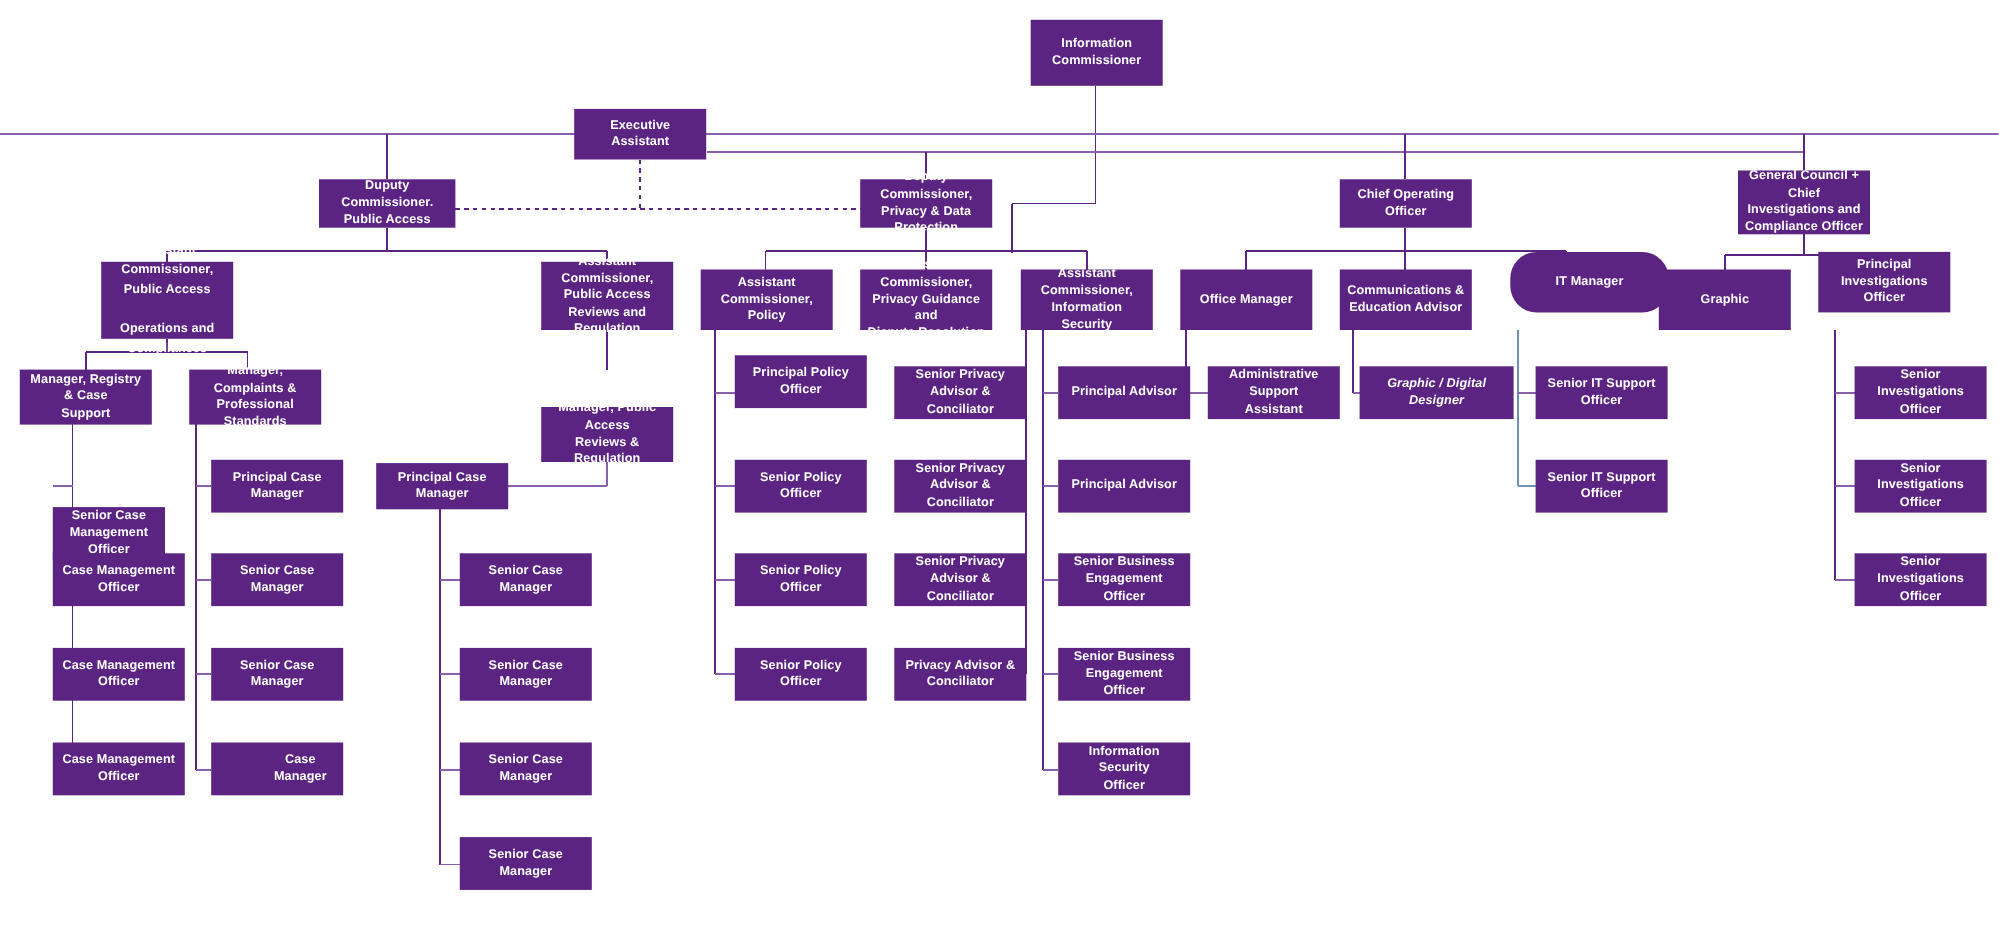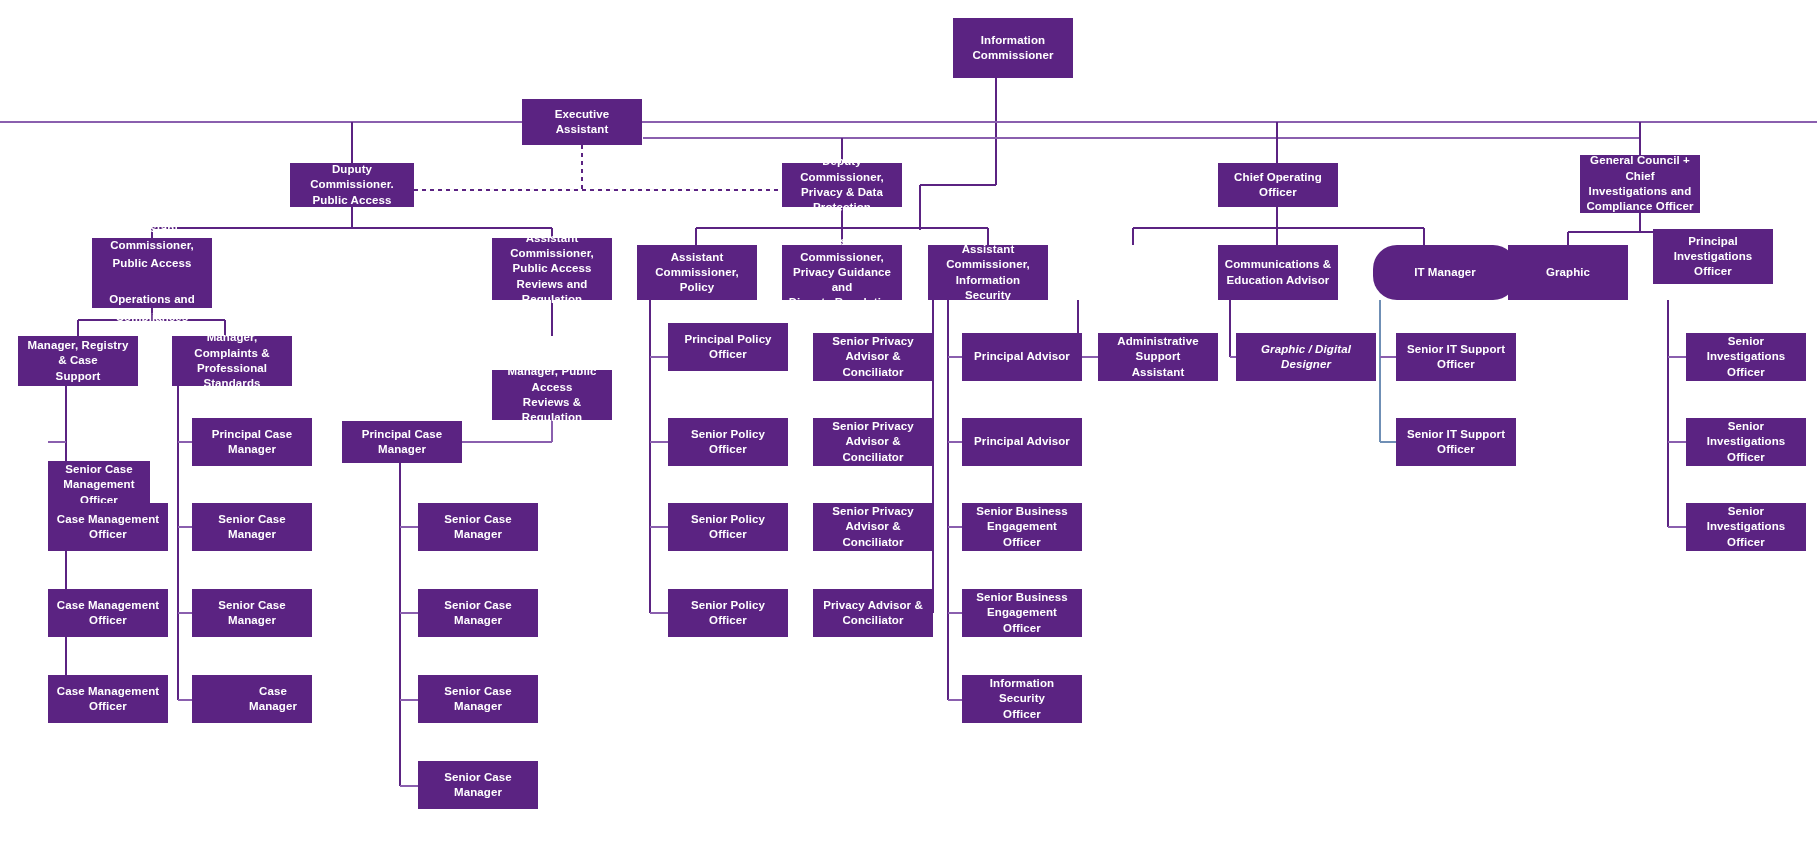--- a/index.html
+++ b/index.html
@@ -159,21 +159,21 @@
       <line x1="1568" y1="232" x2="1568" y2="245" stroke="#5b2382"></line>
       <line x1="1713" y1="232" x2="1713" y2="245" stroke="#5b2382"></line>
 
       <line x1="1668" y1="300" x2="1668" y2="527" stroke="#5b2382"></line>
       <line x1="1668" y1="357" x2="1686" y2="357"></line>
       <line x1="1668" y1="442" x2="1686" y2="442"></line>
       <line x1="1668" y1="527" x2="1686" y2="527"></line>
     </g>
   </svg>
 
-  <div class="node" style="left:937px; top:18px; width:120px; height:60px;margin-left:16px;">
+  <div class="node" style="left:937px; top:18px; width:120px; height:60px;">
     <span class="label">Information
 Commissioner</span>
   </div>
 
   <div class="node" style="left:522px; top:99px; width:120px; height:46px;">
     <span class="label">Executive Assistant</span>
   </div>
 
   <div class="node" style="left:290px; top:163px; width:124px; height:44px;">
     <span class="label">Duputy Commissioner.
@@ -218,27 +218,30 @@
     <span class="label">Assistant Commissioner,
 Privacy Guidance and
 Dispute Resolution</span>
   </div>
 
   <div class="node" style="left:928px; top:245px; width:120px; height:55px;">
     <span class="label">Assistant Commissioner,
 Information Security</span>
   </div>
 
+  <div class="node" style="left:1073px; top:245px; width:120px; height:55px;">
+    <span class="label">Office Manager</span>
+  </div>
 
   <div class="node" style="left:1218px; top:245px; width:120px; height:55px;">
     <span class="label">Communications &amp;
 Education Advisor</span>
   </div>
 
-  <div class="node" style="left:1373px; top:245px; width:144px; height:55px;border-radius:24px;">
+  <div class="node" style="left:1373px; top:229px; width:144px; height:55px;border-radius:24px;">
     <span class="label">IT Manager</span>
   </div>
 
   <div class="node" style="left:1508px; top:245px; width:120px; height:55px;">
     <span class="label">Graphic</span>
   </div>
 
   <div class="node" style="left:1653px; top:229px; width:120px; height:55px;">
     <span class="label">Principal Investigations
 Officer</span>

